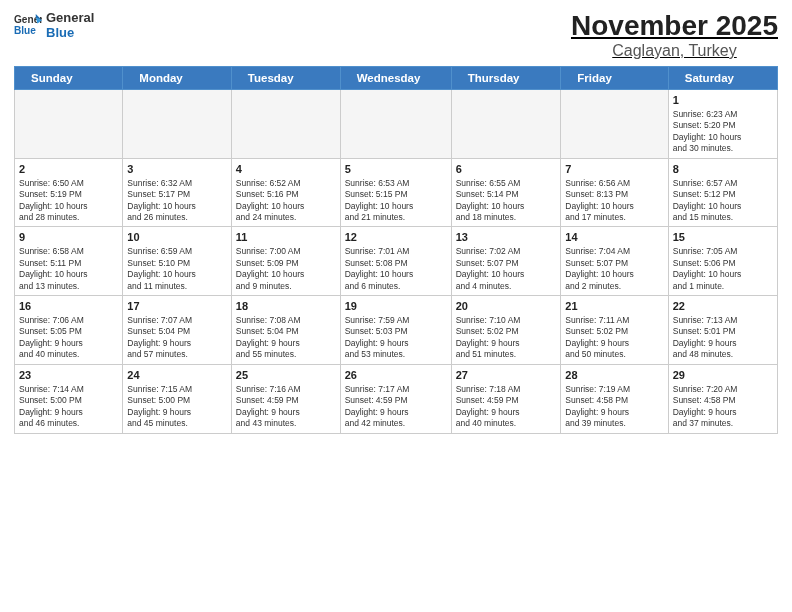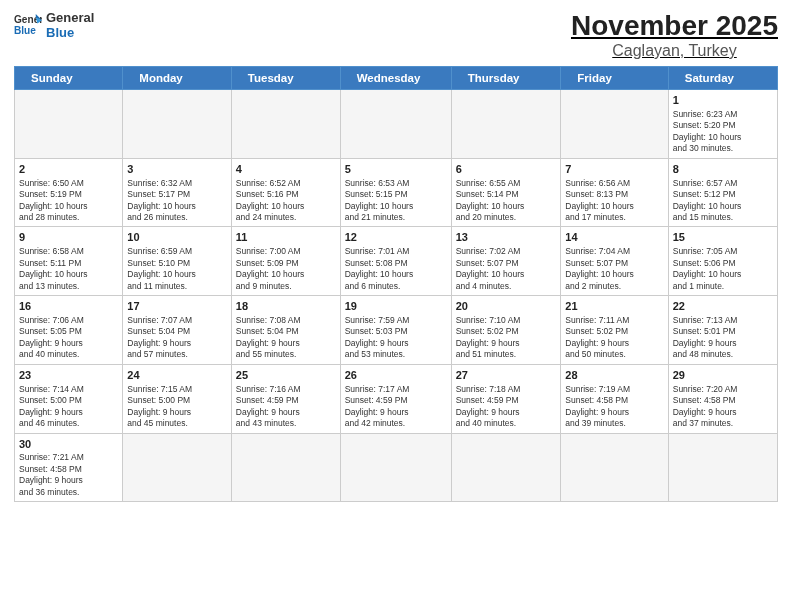--- a/index.html
+++ b/index.html
@@ -157,21 +157,21 @@
             <div>Sunrise: 6:53 AM</div>
             <div>Sunset: 5:15 PM</div>
             <div>Daylight: 10 hours</div>
             <div>and 21 minutes.</div>
           </td>
           <td>
             <span class="day-num">6</span>
             <div>Sunrise: 6:55 AM</div>
             <div>Sunset: 5:14 PM</div>
             <div>Daylight: 10 hours</div>
-            <div>and 20 minutes.</div>
+            <div>and 18 minutes.</div>
           </td>
           <td>
             <span class="day-num">7</span>
             <div>Sunrise: 6:56 AM</div>
             <div>Sunset: 8:13 PM</div>
             <div>Daylight: 10 hours</div>
             <div>and 17 minutes.</div>
           </td>
           <td>
             <span class="day-num">8</span>
@@ -326,31 +326,16 @@
             <div>Daylight: 9 hours</div>
             <div>and 39 minutes.</div>
           </td>
           <td>
             <span class="day-num">29</span>
             <div>Sunrise: 7:20 AM</div>
             <div>Sunset: 4:58 PM</div>
             <div>Daylight: 9 hours</div>
             <div>and 37 minutes.</div>
           </td>
-        </tr>
-        <tr>
-          <td>
-            <span class="day-num">30</span>
-            <div>Sunrise: 7:21 AM</div>
-            <div>Sunset: 4:58 PM</div>
-            <div>Daylight: 9 hours</div>
-            <div>and 36 minutes.</div>
-          </td>
-          <td class="empty"></td>
-          <td class="empty"></td>
-          <td class="empty"></td>
-          <td class="empty"></td>
-          <td class="empty"></td>
-          <td class="empty"></td>
         </tr>
       </tbody>
   </table>
 </div>
 
 </body></html>

